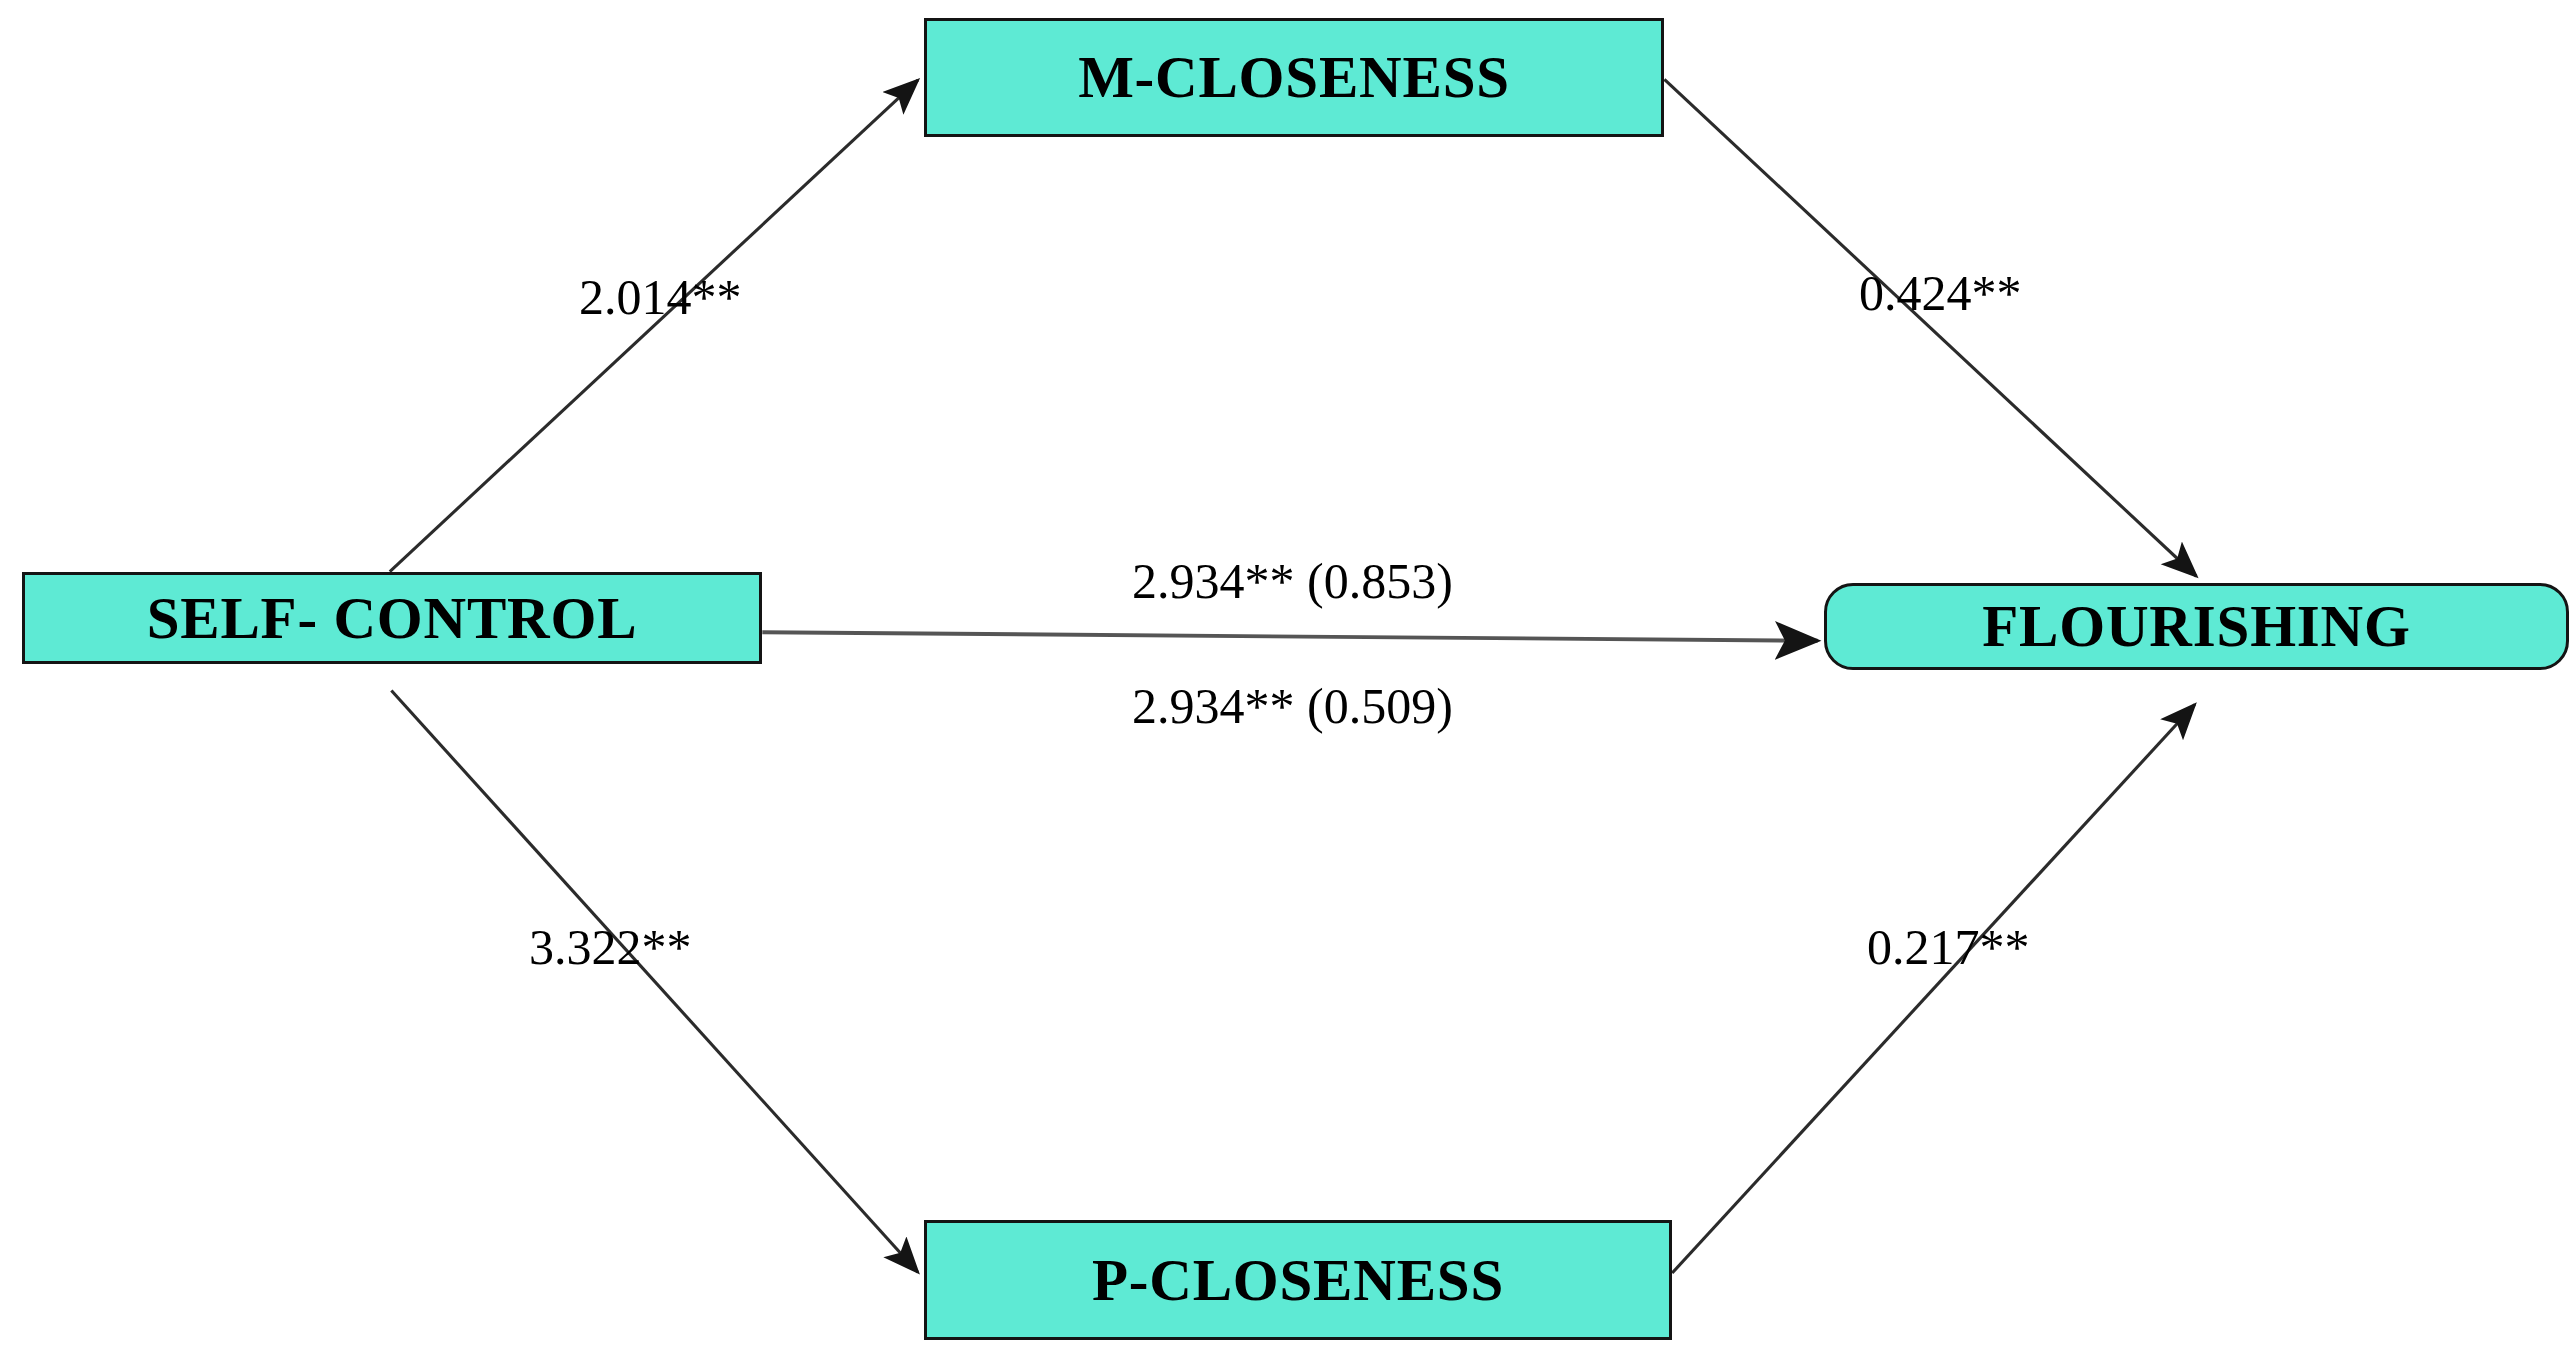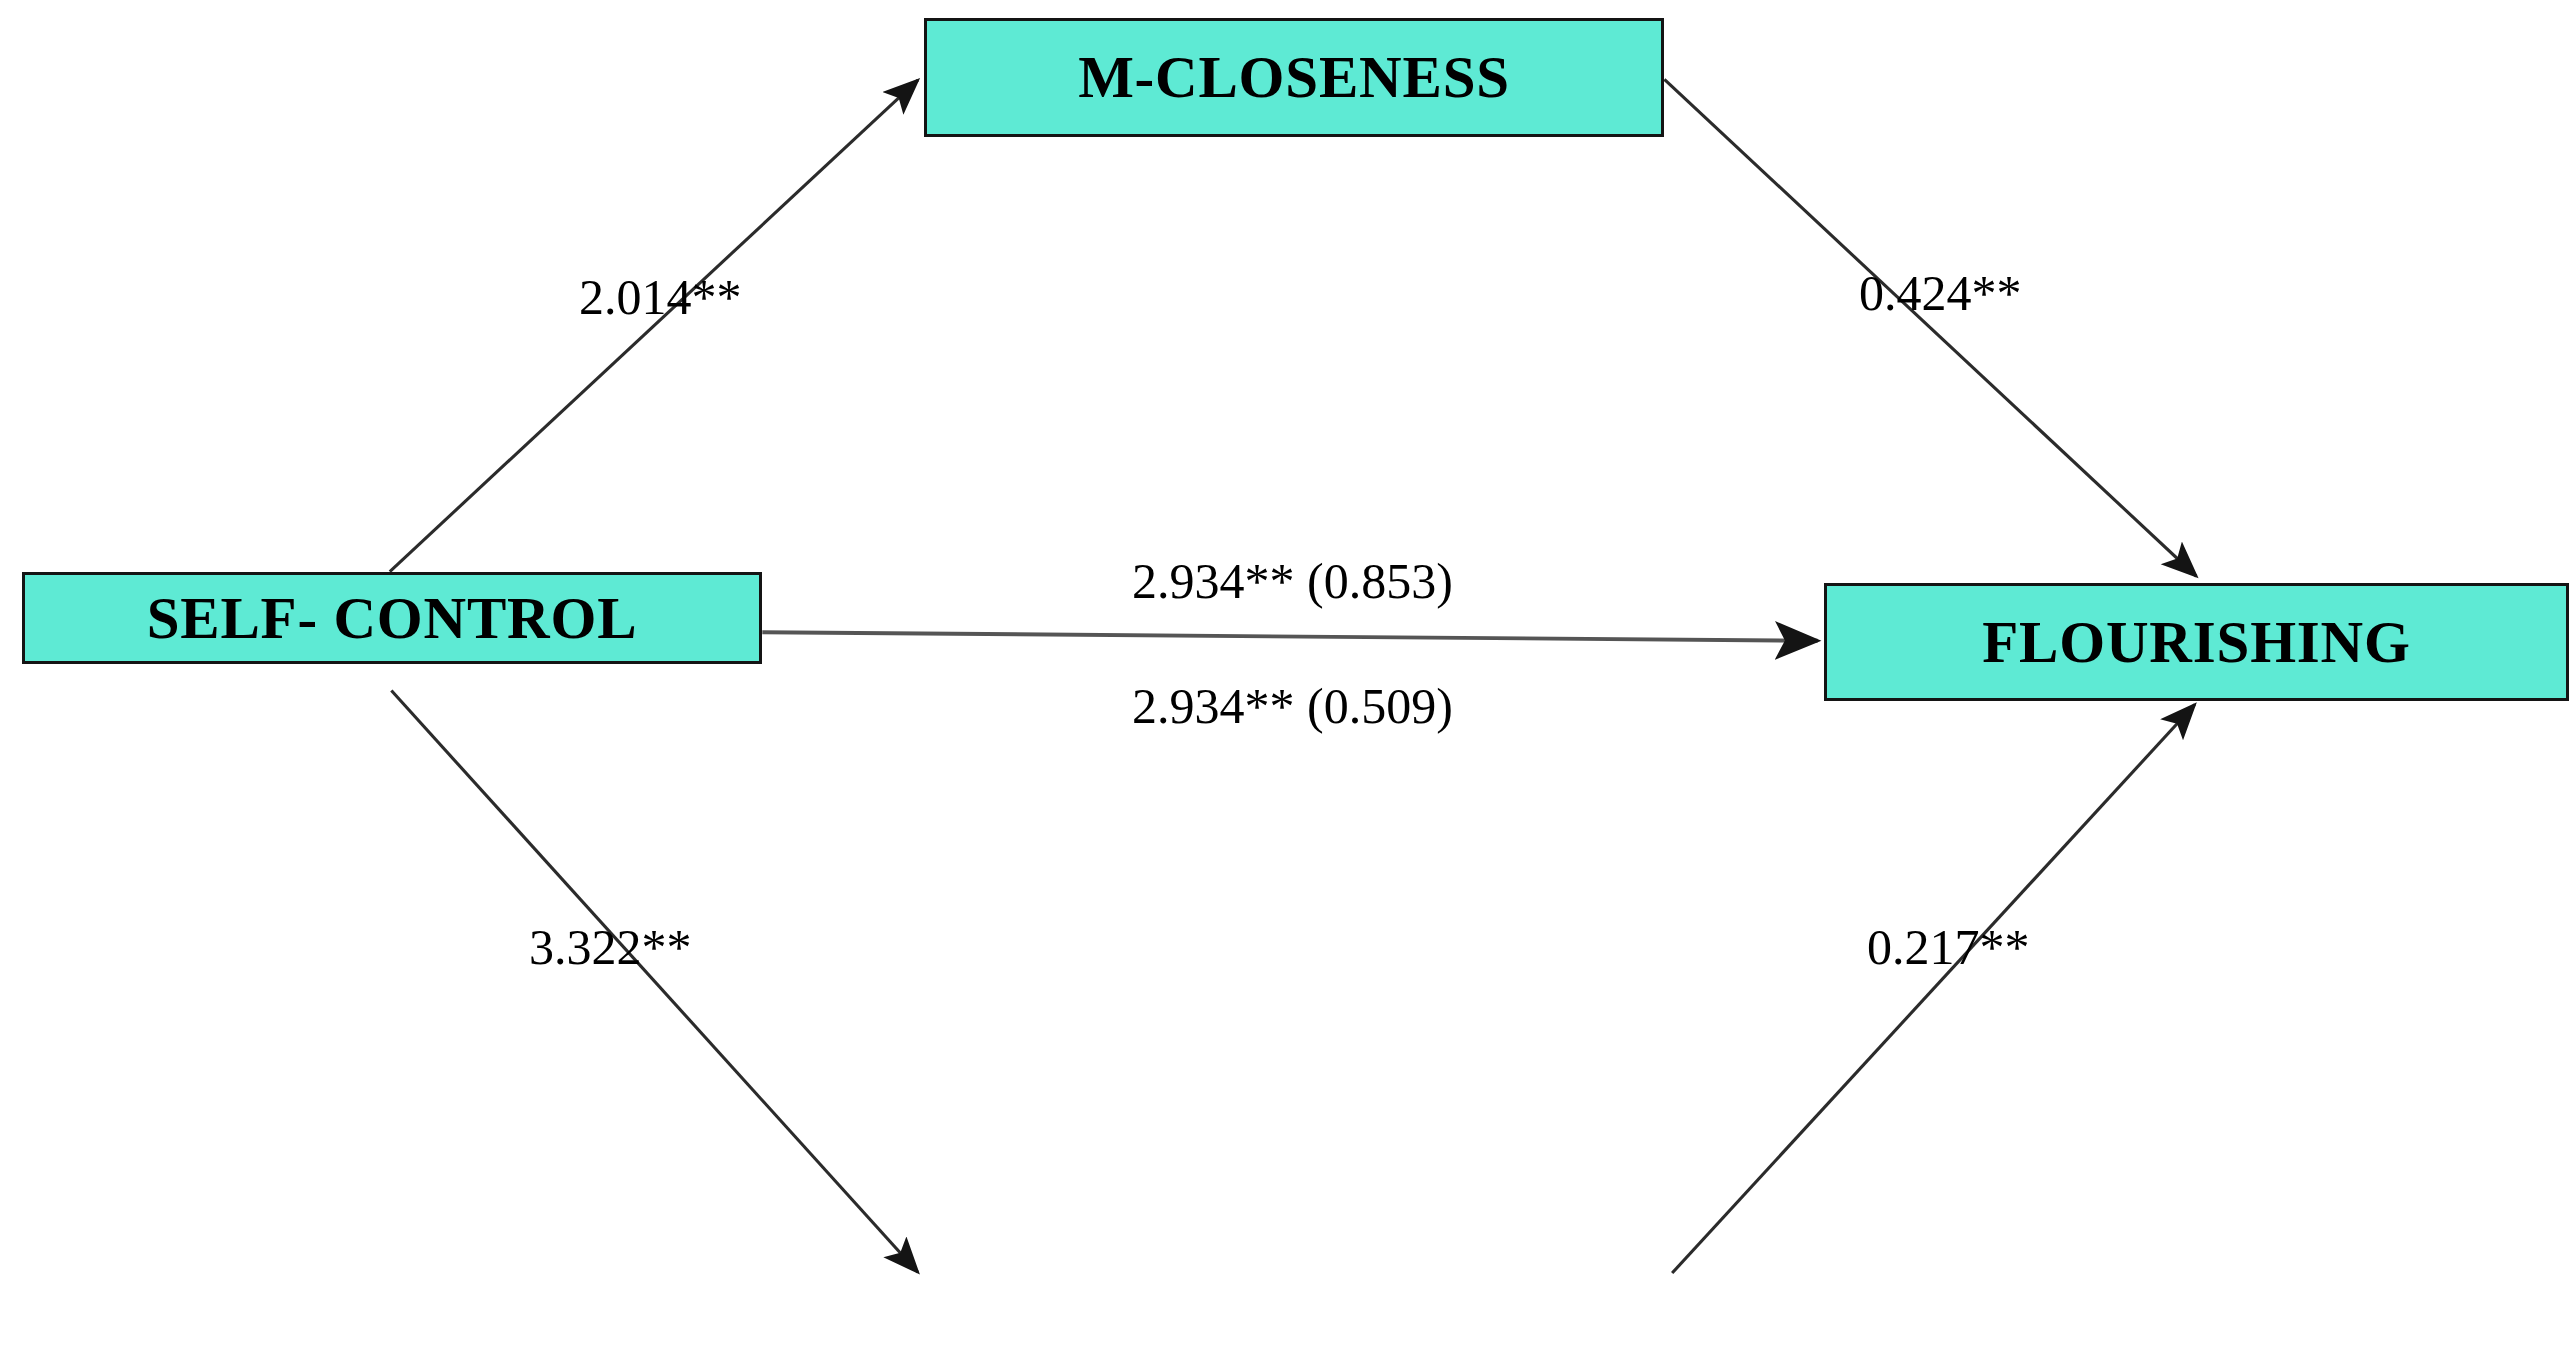--- a/index.html
+++ b/index.html
@@ -46,21 +46,21 @@
   #node-self-control {
     left: 22px;  top: 572px;  width: 740px;  height: 92px;
   }
   #node-m-closeness {
     left: 924px; top: 18px;   width: 740px;  height: 119px;
   }
   #node-p-closeness {
     left: 924px; top: 1220px; width: 748px;  height: 120px;
   }
   #node-flourishing {
-    left: 1824px; top: 583px;  width: 745px;  height: 118px;
+    left: 1824px; top: 583px;  width: 745px;  height: 87px; border-radius: 29px;
   }
   .edge-label {
     position: absolute;
     font-family: "Liberation Serif", "DejaVu Serif", serif;
     font-weight: normal;
     font-size: 50px;
     color: #000000;
     white-space: nowrap;
     line-height: 1;
     z-index: 4;
@@ -96,20 +96,23 @@
   </svg>
 
   <div class="node-box" id="node-self-control">
     <span class="node-label">SELF- CONTROL</span>
   </div>
 
   <div class="node-box" id="node-m-closeness">
     <span class="node-label">M-CLOSENESS</span>
   </div>
 
+  <div class="node-box" id="node-p-closeness">
+    <span class="node-label">P-CLOSENESS</span>
+  </div>
 
   <div class="node-box" id="node-flourishing">
     <span class="node-label">FLOURISHING</span>
   </div>
 
   <div class="edge-label" id="label-sc-mc">2.014**</div>
 
   <div class="edge-label" id="label-mc-fl">0.424**</div>
 
   <div class="edge-label" id="label-sc-pc">3.322**</div>

